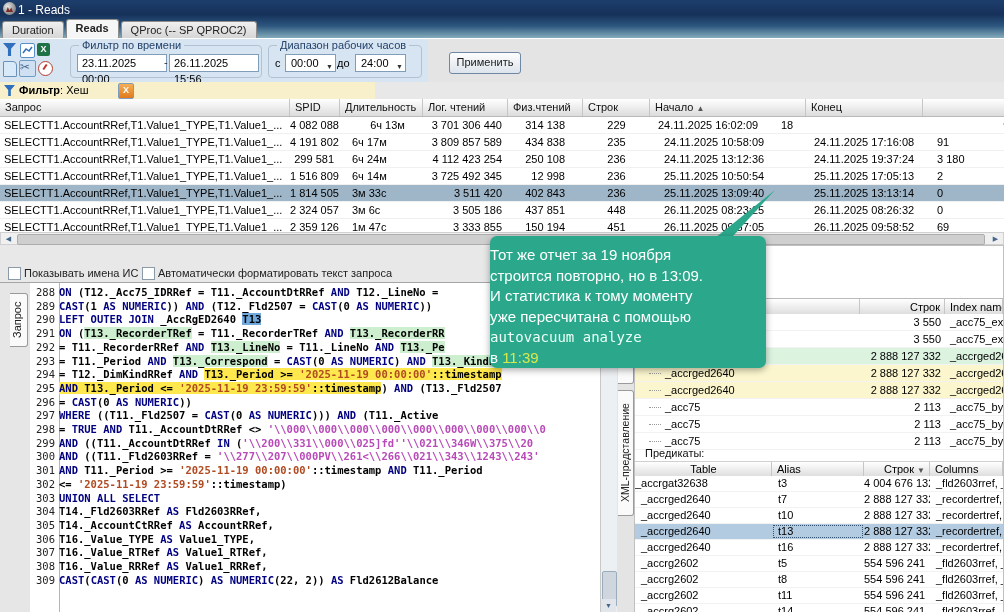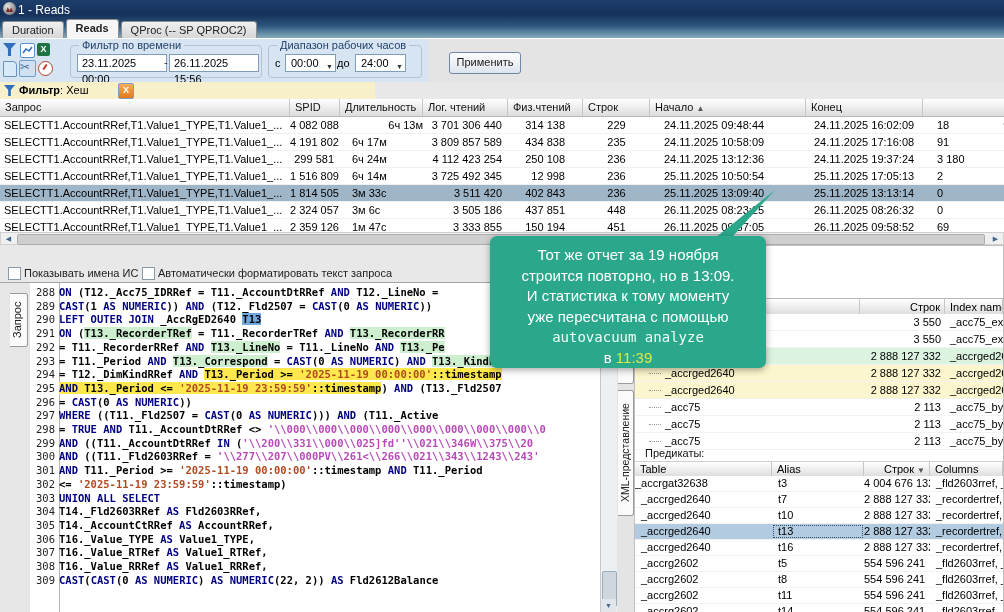--- a/index.html
+++ b/index.html
@@ -105,21 +105,21 @@
   .ptable-head .hc{box-sizing:border-box;border-right:1px solid #c6c6c6;padding:1px 4px 0 5px;white-space:nowrap;overflow:hidden;}
   .ptable-body{position:absolute;left:0;top:230px;width:368px;background:#fff;}
   .prow{display:flex;height:15px;border-bottom:1px solid #f2f2f2;background:#fff;}
   .prow.sel{background:#b3cbe0;}
   .prow .c{box-sizing:border-box;white-space:nowrap;overflow:hidden;padding-top:1px;}
   .prow.sel .alias-cell{outline:1px dotted #33506e;outline-offset:-2px;}
   
   .tooltip{
     position:absolute;left:490px;top:236px;width:276px;height:132px;z-index:50;
     background:#2ba88c;border-radius:7px;box-shadow:0 2px 7px rgba(0,0,0,.35);
-    color:#fff;text-align:center;font-size:15px;line-height:20.5px;padding-top:9px;box-sizing:border-box;
+    color:#fff;font-size:15px;line-height:20.5px;padding-top:9px;box-sizing:border-box;
   }
   .tooltip .mono{font-family:"DejaVu Sans Mono",monospace;font-size:14px;color:#ecfff7;}
   .tooltip .time{color:#d9e94b;}
   .pointer-svg{position:absolute;left:700px;top:185px;z-index:49;}
   
   .icon-chart{width:13px;height:13px;background:#fff;border:1px solid #5b8fc9;border-radius:2px;}
   .icon-excel{width:13px;height:13px;background:#1f7246;border-radius:2px;color:#fff;font-size:9px;font-weight:bold;text-align:center;line-height:13px;}
   .icon-doc{width:12px;height:14px;background:#d8eaf8;border:1px solid #6a92b8;border-radius:1px 4px 1px 1px;}
   .icon-scissors{font-size:12px;color:#44678c;line-height:13px;}
   .icon-gauge{width:13px;height:13px;border-radius:50%;background:#fff;border:1px solid #b04030;position:relative;}
@@ -193,25 +193,24 @@
       <div class="hc" style="width: 75px;">Физ.чтений</div>
       <div class="hc" style="width: 67px;">Строк</div>
       <div class="hc" style="width: 156px;">Начало <span class="sortg">▲</span></div>
       <div class="hc" style="width: 117px;">Конец</div>
       <div class="hc" style="width: 81px; margin-top: 24px;">Записей</div>
     </div>
   <div id="qt-body">
       <div class="qrow">
         <div class="c" style="width: 290px; text-align: left; padding-left: 4px;">SELECTT1.AccountRRef,T1.Value1_TYPE,T1.Value1_...</div>
         <div class="c" style="width: 50px; text-align: right; padding-right: 6px;">4 082 088</div>
-        <div class="c" style="width: 83px; text-align: right; padding-left: 12px;">6ч 13м</div>
+        <div class="c" style="width: 83px; text-align: center; padding-left: 12px;">6ч 13м</div>
         <div class="c" style="width: 85px; text-align: right; padding-right: 6px;">3 701 306 440</div>
         <div class="c" style="width: 75px; text-align: right; padding-right: 18px;">314 138</div>
         <div class="c" style="width: 67px; text-align: center; padding-left: 0px;">229</div>
-        <div class="c" style="width: 156px; text-align: left; padding-left: 14px;">24.11.2025 09:48:44</div>
         <div class="c" style="width: 117px; text-align: left; padding-left: 8px;">24.11.2025 16:02:09</div>
         <div class="c" style="width: 81px; text-align: left; padding-left: 14px;">18</div>
       </div>
       <div class="qrow">
         <div class="c" style="width: 290px; text-align: left; padding-left: 4px;">SELECTT1.AccountRRef,T1.Value1_TYPE,T1.Value1_...</div>
         <div class="c" style="width: 50px; text-align: right; padding-right: 6px;">4 191 802</div>
         <div class="c" style="width: 83px; text-align: left; padding-left: 12px;">6ч 17м</div>
         <div class="c" style="width: 85px; text-align: right; padding-right: 6px;">3 809 857 589</div>
         <div class="c" style="width: 75px; text-align: right; padding-right: 18px;">434 838</div>
         <div class="c" style="width: 67px; text-align: center; padding-left: 0px;">235</div>
@@ -378,21 +377,21 @@
             <div class="c" style="width: 58px; padding-left: 5px;">_acc75_bydescr</div>
           </div>
           <div class="trow" style="background: rgb(255, 255, 255);">
             <div class="c treename" style="width: 225px;">_acc75</div>
             <div class="c" style="width: 85px; text-align: right; padding-right: 4px;">2 113</div>
             <div class="c" style="width: 58px; padding-left: 5px;">_acc75_byparentorder</div>
           </div>
         </div>
       <div class="pred-label">Предикаты:</div>
       <div class="ptable-head" id="pt-head">
-          <div class="hc" style="width: 137px;">Table</div>
+          <div class="hc" style="width: 137px; text-align: center;">Table</div>
           <div class="hc" style="width: 92px;">Alias</div>
           <div class="hc" style="width: 66px; text-align: right;">Строк <span class="sortg">▼</span></div>
           <div class="hc" style="width: 73px;">Columns</div>
         </div>
       <div class="ptable-body" id="pt-body">
           <div class="prow">
             <div class="c" style="width: 137px; ">_accrgat32638</div>
             <div class="c alias-cell" style="width: 92px; padding-left: 6px;">t3</div>
             <div class="c" style="width: 66px; text-align: right; padding-right: 6px;">4 004 676 132</div>
             <div class="c" style="width: 73px; padding-left: 6px;">_fld2603rref, _fl</div>

